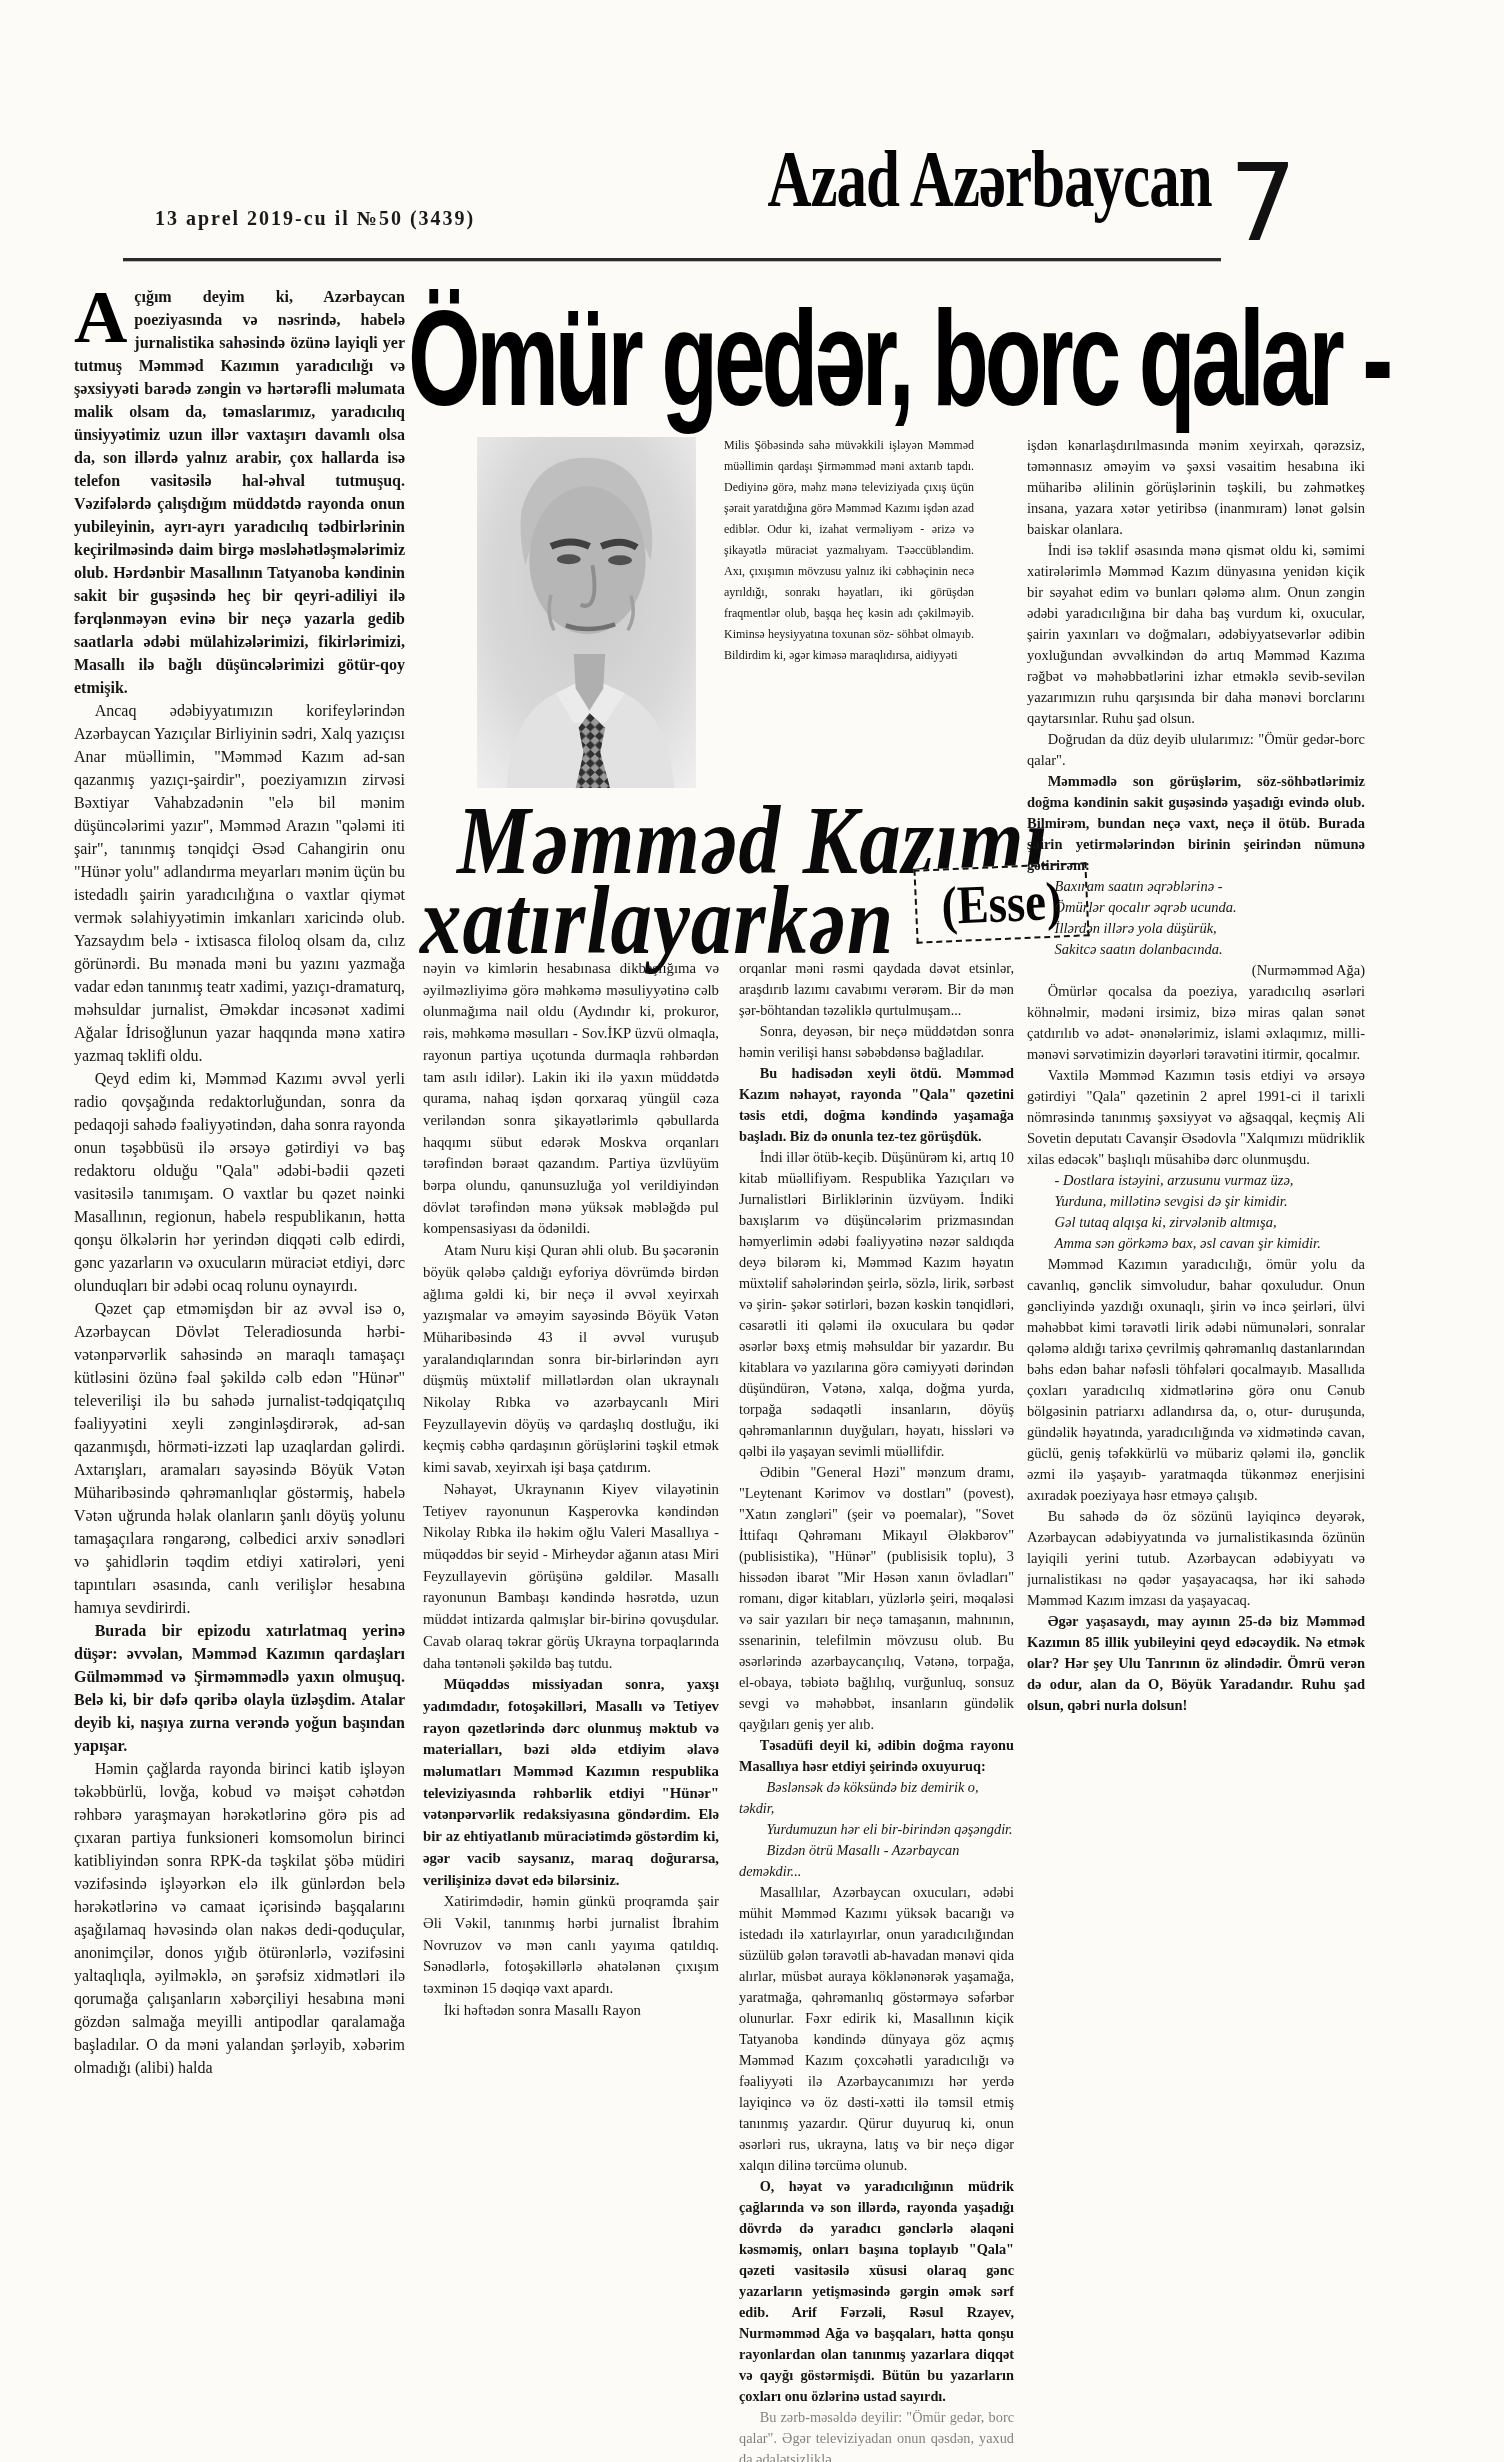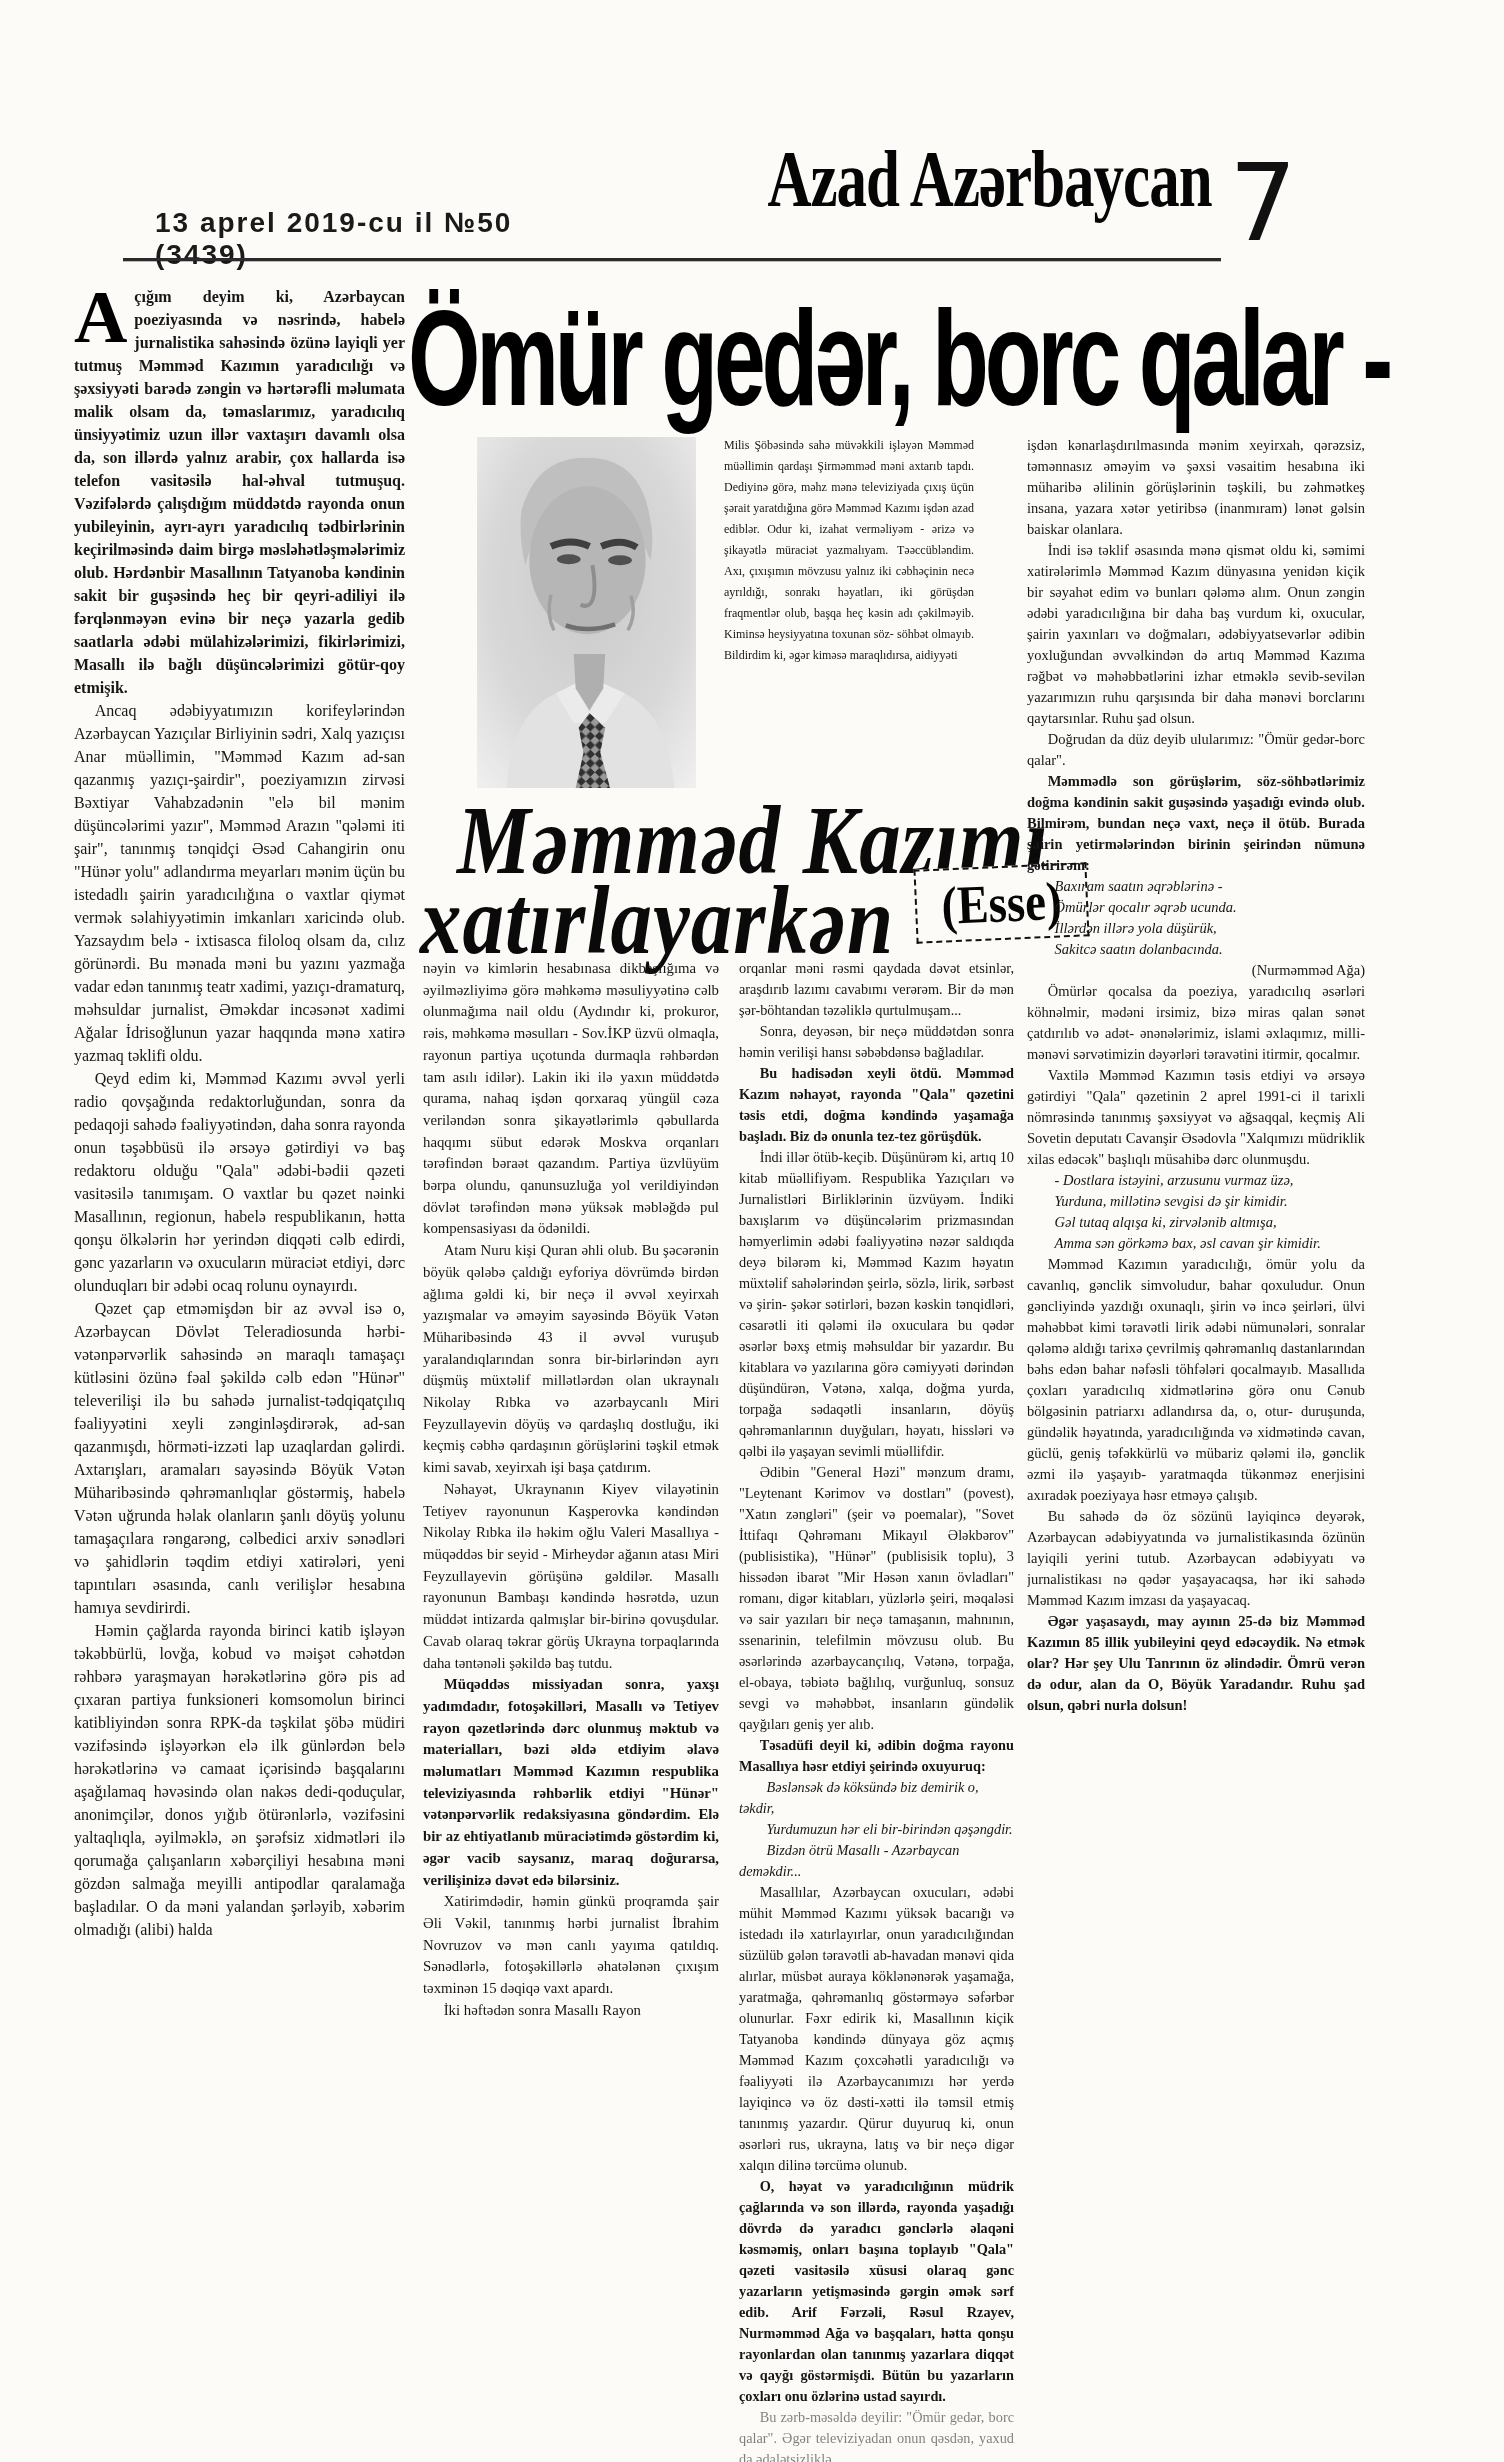--- a/index.html
+++ b/index.html
@@ -8,22 +8,22 @@
     background:#fcfbf8;
     font-family:"Liberation Serif", serif;
     color:#161616;
     overflow:hidden;
   }
   .abs{position:absolute;}
 
   
   .dateline{
     left:155px;top:207px;width:443px;
-    font-family:Liberation Sans, sans-serif;
-    font-weight:bold;font-size:28px;letter-spacing:2px;color:#1a1a1a;
+    font-family:Liberation Serif, serif;
+    font-weight:bold;font-size:20px;letter-spacing:2px;color:#1a1a1a;
   }
   .masthead{
     left:704px;top:133px;width:571px;text-align:center;
     font-family:"Liberation Serif", serif;font-weight:bold;
     font-size:61px;letter-spacing:-1px;color:#050505;
     transform:scaleY(1.32);transform-origin:top left;white-space:nowrap;
   }
   .pagenum{
     left:1229px;top:150px;width:108px;
     font-family:"DejaVu Sans", sans-serif;font-weight:400;
@@ -138,20 +138,21 @@
 <div class="abs script2">xatırlayarkən</div>
 <div class="abs esse-box">
   <span class="esse-txt">(Esse)</span>
 </div>
 
 <div class="abs col col1">
     <p class="para lead noindent"><span class="dropcap">A</span>çığım deyim ki, Azərbaycan poeziyasında və nəsrində, habelə jurnalistika sahəsində özünə layiqli yer tutmuş Məmməd Kazımın yaradıcılığı və şəxsiyyəti barədə zəngin və hərtərəfli məlumata malik olsam da, təmaslarımız, yaradıcılıq ünsiyyətimiz uzun illər vaxtaşırı davamlı olsa da, son illərdə yalnız arabir, çox hallarda isə telefon vasitəsilə hal-əhval tutmuşuq. Vəzifələrdə çalışdığım müddətdə rayonda onun yubileyinin, ayrı-ayrı yaradıcılıq tədbirlərinin keçirilməsində daim birgə məsləhətləşmələrimiz olub. Hərdənbir Masallının Tatyanoba kəndinin sakit bir guşəsində heç bir qeyri-adiliyi ilə fərqlənməyən evinə bir neçə yazarla gedib saatlarla ədəbi mülahizələrimizi, fikirlərimizi, Masallı ilə bağlı düşüncələrimizi götür-qoy etmişik.</p>
     <p class="para normal">Ancaq ədəbiyyatımızın korifeylərindən Azərbaycan Yazıçılar Birliyinin sədri, Xalq yazıçısı Anar müəllimin, "Məmməd Kazım ad-san qazanmış yazıçı-şairdir", poeziyamızın zirvəsi Bəxtiyar Vahabzadənin "elə bil mənim düşüncələrimi yazır", Məmməd Arazın "qələmi iti şair", tanınmış tənqidçi Əsəd Cahangirin onu "Hünər yolu" adlandırma meyarları mənim üçün bu istedadlı şairin yaradıcılığına o vaxtlar qiymət vermək səlahiyyətimin imkanları xaricində olub. Yazsaydım belə - ixtisasca filoloq olsam da, cılız görünərdi. Bu mənada məni bu yazını yazmağa vadar edən tanınmış teatr xadimi, yazıçı-dramaturq, məhsuldar jurnalist, Əməkdar incəsənət xadimi Ağalar İdrisoğlunun yazar haqqında mənə xatirə yazmaq təklifi oldu.</p>
     <p class="para normal">Qeyd edim ki, Məmməd Kazımı əvvəl yerli radio qovşağında redaktorluğundan, sonra da pedaqoji sahədə fəaliyyətindən, daha sonra rayonda onun təşəbbüsü ilə ərsəyə gətirdiyi və baş redaktoru olduğu "Qala" ədəbi-bədii qəzeti vasitəsilə tanımışam. O vaxtlar bu qəzet nəinki Masallının, regionun, habelə respublikanın, hətta qonşu ölkələrin hər yerindən diqqəti cəlb edirdi, gənc yazarların və oxucuların müraciət etdiyi, dərc olunduqları bir ədəbi ocaq rolunu oynayırdı.</p>
     <p class="para normal">Qəzet çap etməmişdən bir az əvvəl isə o, Azərbaycan Dövlət Teleradiosunda hərbi-vətənpərvərlik sahəsində ən maraqlı tamaşaçı kütləsini özünə fəal şəkildə cəlb edən "Hünər" televerilişi ilə bu sahədə jurnalist-tədqiqatçılıq fəaliyyətini xeyli zənginləşdirərək, ad-san qazanmışdı, hörməti-izzəti lap uzaqlardan gəlirdi. Axtarışları, aramaları sayəsində Böyük Vətən Müharibəsində qəhrəmanlıqlar göstərmiş, habelə Vətən uğrunda həlak olanların şanlı döyüş yolunu tamaşaçılara rəngarəng, cəlbedici arxiv sənədləri və şahidlərin təqdim etdiyi xatirələri, yeni tapıntıları əsasında, canlı verilişlər hesabına hamıya sevdirirdi.</p>
+    <p class="para bold">Burada bir epizodu xatırlatmaq yerinə düşər: əvvəlan, Məmməd Kazımın qardaşları Gülməmməd və Şirməmmədlə yaxın olmuşuq. Belə ki, bir dəfə qəribə olayla üzləşdim. Atalar deyib ki, naşıya zurna verəndə yoğun başından yapışar.</p>
     <p class="para normal">Həmin çağlarda rayonda birinci katib işləyən təkəbbürlü, lovğa, kobud və məişət cəhətdən rəhbərə yaraşmayan hərəkətlərinə görə pis ad çıxaran partiya funksioneri komsomolun birinci katibliyindən sonra RPK-da təşkilat şöbə müdiri vəzifəsində işləyərkən elə ilk günlərdən belə hərəkətlərinə və camaat içərisində başqalarını aşağılamaq həvəsində olan nakəs dedi-qoduçular, anonimçilər, donos yığıb ötürənlərlə, vəzifəsini yaltaqlıqla, əyilməklə, ən şərəfsiz xidmətləri ilə qorumağa çalışanların xəbərçiliyi hesabına məni gözdən salmağa meyilli antipodlar qaralamağa başladılar. O da məni yalandan şərləyib, xəbərim olmadığı (alibi) halda</p>
   </div>
 <div class="abs col col2">
     <p class="para normal noindent">nəyin və kimlərin hesabınasa dikbaşlığıma və əyilməzliyimə görə məhkəmə məsuliyyətinə cəlb olunmağıma nail oldu (Aydındır ki, prokuror, rəis, məhkəmə məsulları - Sov.İKP üzvü olmaqla, rayonun partiya uçotunda durmaqla rəhbərdən tam asılı idilər). Lakin iki ilə yaxın müddətdə qurama, nahaq işdən qorxaraq yüngül cəza veriləndən sonra şikayətlərimlə qəbullarda haqqımı sübut edərək Moskva orqanları tərəfindən bəraət qazandım. Partiya üzvlüyüm bərpa olundu, qanunsuzluğa yol verildiyindən dövlət tərəfindən mənə yüksək məbləğdə pul kompensasiyası da ödənildi.</p>
     <p class="para normal">Atam Nuru kişi Quran əhli olub. Bu şəcərənin böyük qələbə çaldığı eyforiya dövrümdə birdən ağlıma gəldi ki, bir neçə il əvvəl xeyirxah yazışmalar və əməyim sayəsində Böyük Vətən Müharibəsində 43 il əvvəl vuruşub yaralandıqlarından sonra bir-birlərindən ayrı düşmüş müxtəlif millətlərdən olan ukraynalı Nikolay Rıbka və azərbaycanlı Miri Feyzullayevin döyüş və qardaşlıq dostluğu, iki keçmiş cəbhə qardaşının görüşlərini təşkil etmək kimi savab, xeyirxah işi başa çatdırım.</p>
     <p class="para normal">Nəhayət, Ukraynanın Kiyev vilayətinin Tetiyev rayonunun Kaşperovka kəndindən Nikolay Rıbka ilə həkim oğlu Valeri Masallıya - müqəddəs bir seyid - Mirheydər ağanın atası Miri Feyzullayevin görüşünə gəldilər. Masallı rayonunun Bambaşı kəndində həsrətdə, uzun müddət intizarda qalmışlar bir-birinə qovuşdular. Cavab olaraq təkrar görüş Ukrayna torpaqlarında daha təntənəli şəkildə baş tutdu.</p>
     <p class="para bold">Müqəddəs missiyadan sonra, yaxşı yadımdadır, fotoşəkilləri, Masallı və Tetiyev rayon qəzetlərində dərc olunmuş məktub və materialları, bəzi əldə etdiyim əlavə məlumatları Məmməd Kazımın respublika televiziyasında rəhbərlik etdiyi "Hünər" vətənpərvərlik redaksiyasına göndərdim. Elə bir az ehtiyatlanıb müraciətimdə göstərdim ki, əgər vacib saysanız, maraq doğurarsa, verilişinizə dəvət edə bilərsiniz.</p>
     <p class="para normal">Xatirimdədir, həmin günkü proqramda şair Əli Vəkil, tanınmış hərbi jurnalist İbrahim Novruzov və mən canlı yayıma qatıldıq. Sənədlərlə, fotoşəkillərlə əhatələnən çıxışım təxminən 15 dəqiqə vaxt apardı.</p>
     <p class="para normal">İki həftədən sonra Masallı Rayon</p>
   </div>

